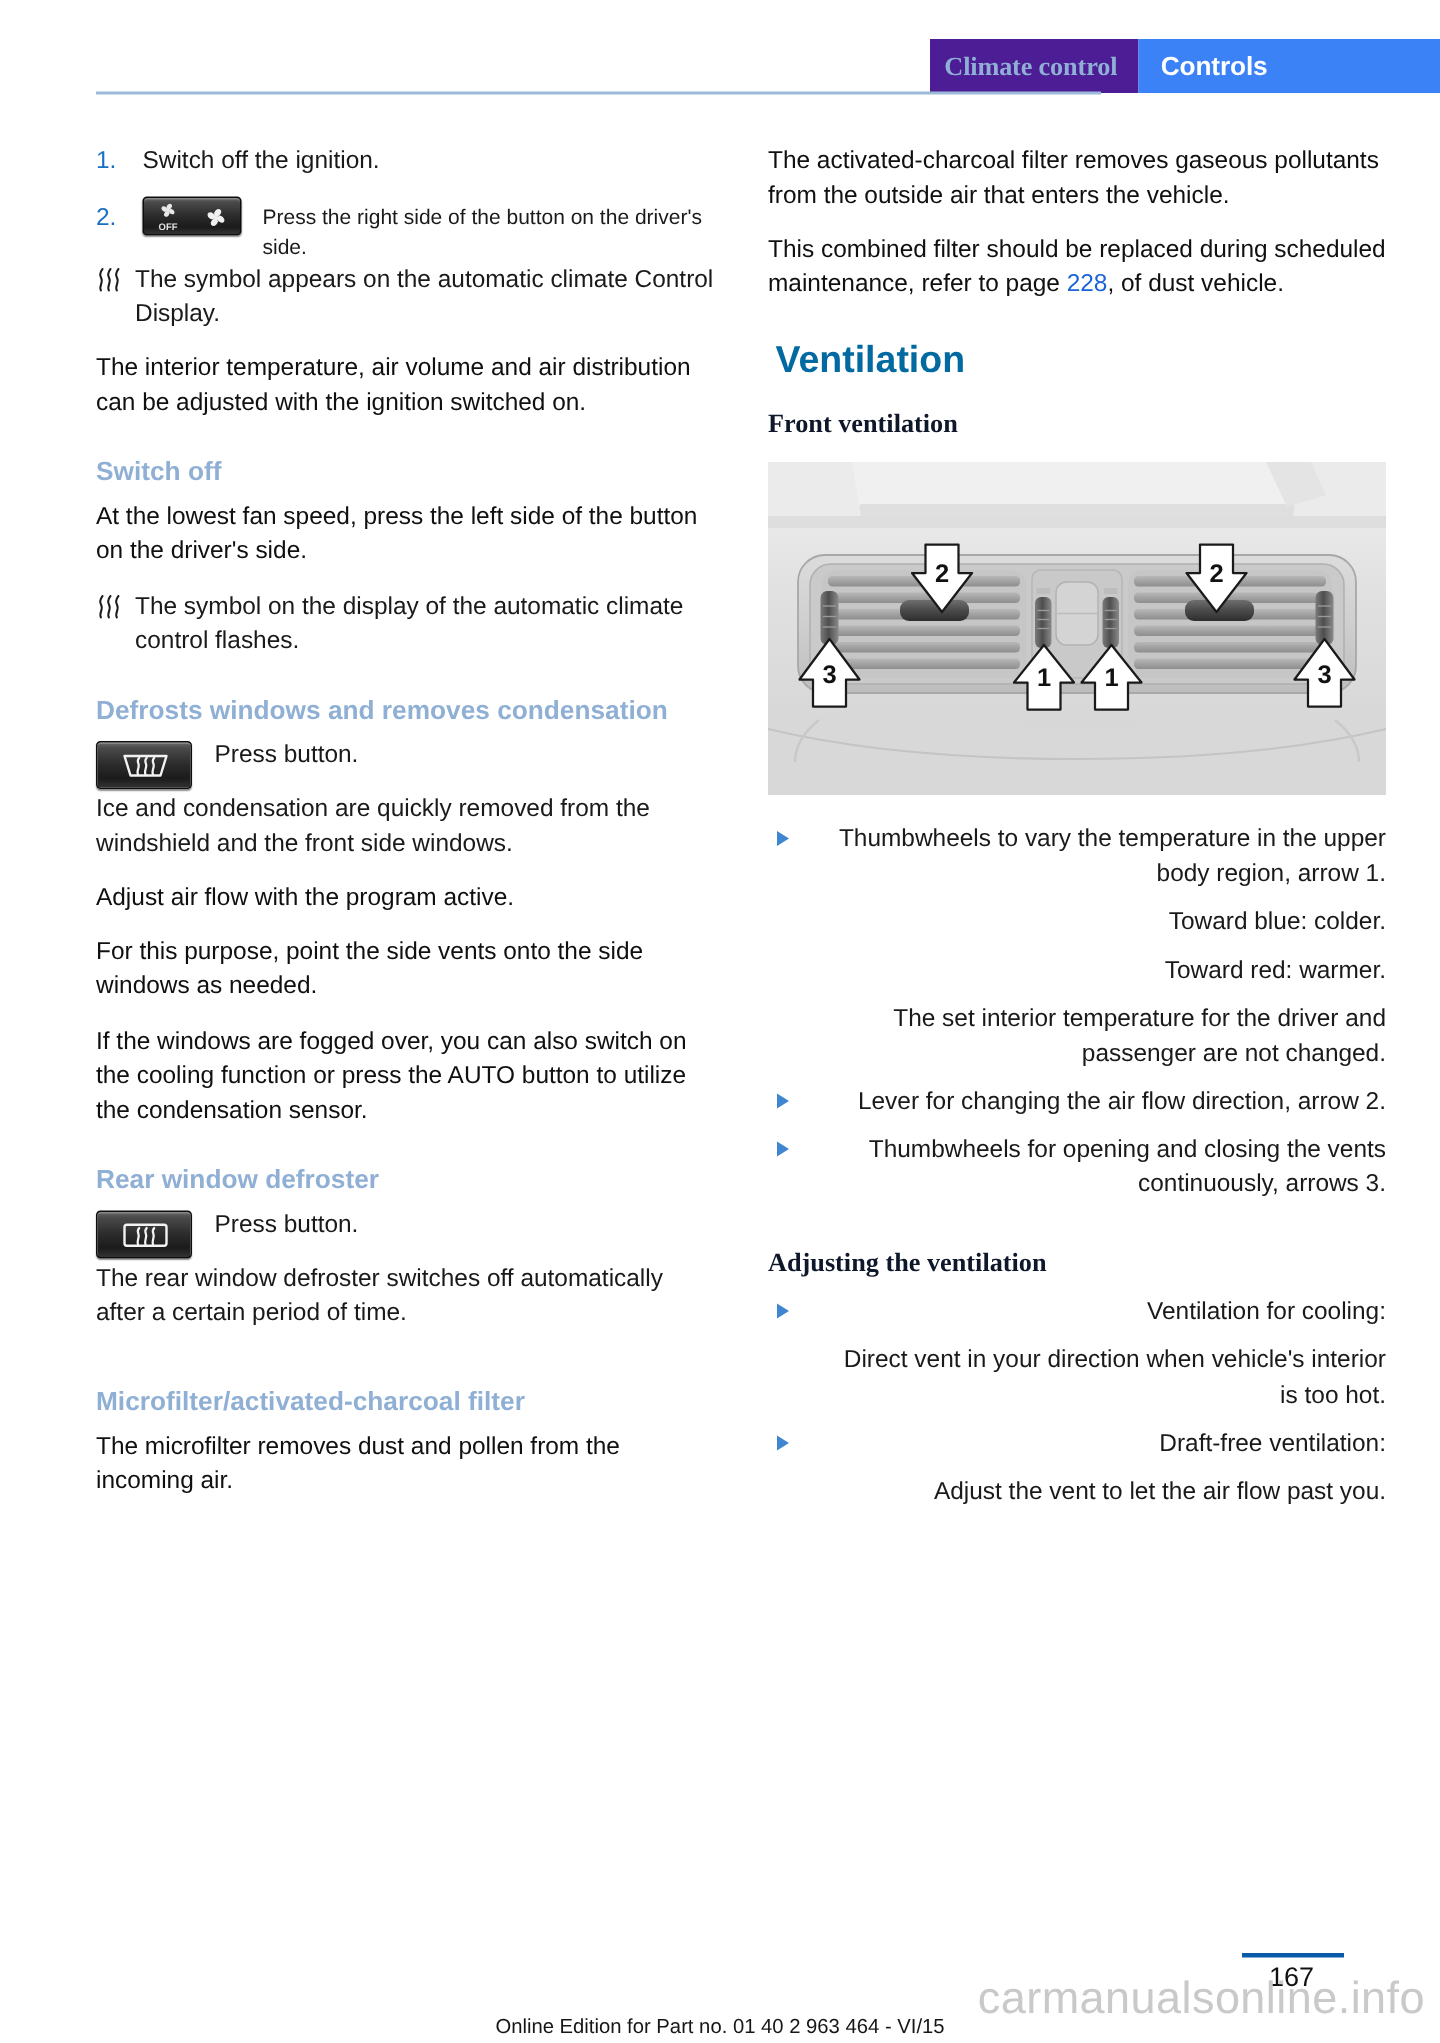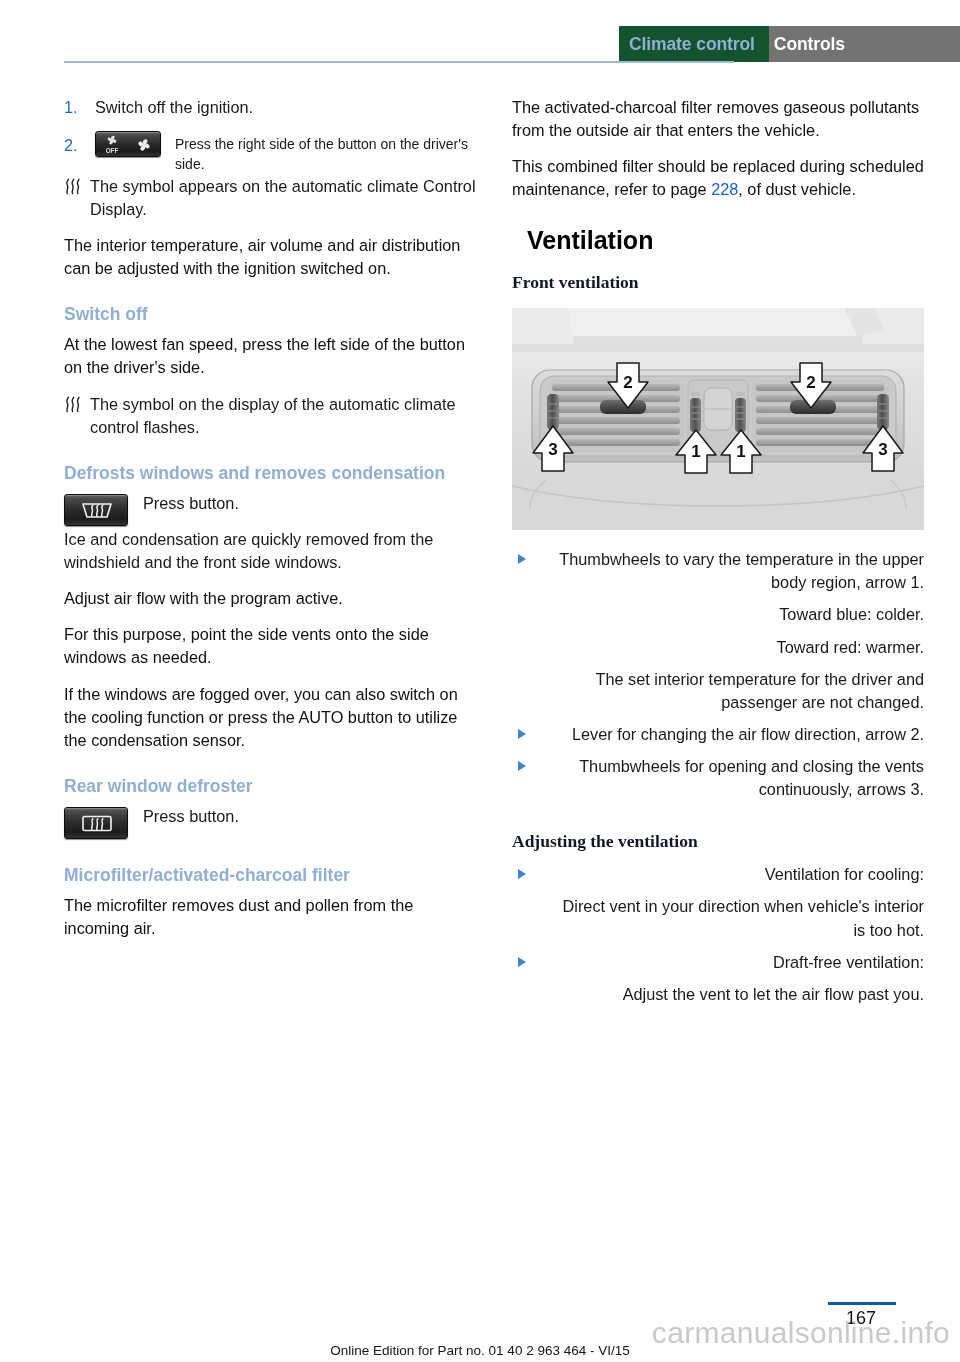--- a/index.html
+++ b/index.html
@@ -29,30 +29,31 @@
     align-items: stretch;
   }
   .tab-chapter {
     display: flex;
     align-items: center;
     padding: 0 14px 0 10px;
     font-size: 17.5px;
     font-weight: bold;
     color: #8fafd4;
     letter-spacing: -0.1px;
-    background: #14532d;
+    background: #4c1d95;
+    font-family: Liberation Serif, serif;
   }
   .tab-section {
     display: flex;
     align-items: center;
-    padding: 0 115px 0 5px;
+    padding: 0 115px 0 15px;
     font-size: 17.5px;
     font-weight: bold;
     color: #ffffff;
-    background: #737373;
+    background: #3b82f6;
     letter-spacing: -0.1px;
   }
   #header-rule {
     position: absolute;
     left: 64px; top: 61px;
     width: 670px;
     height: 2px;
     background: #9dbbd9;
   }
 
@@ -68,22 +69,22 @@
     top: 96px;
     width: 412px;
   }
   #col-left  { left: 64px; }
   #col-right { left: 512px; }
 
   
   .h1 {
     font-size: 25px;
     font-weight: bold;
-    color: #000000;
-    margin: 24px 0 14px 15px;
+    color: #0369a1;
+    margin: 24px 0 14px 5px;
     line-height: 1.15;
   }
   .h2 {
     font-size: 17.5px;
     font-weight: bold;
     color: #8fafd4;
     margin: 24px 0 7px 0;
     line-height: 1.25;
   }
   .h2.first { margin-top: 0; }
@@ -346,20 +347,21 @@
         <svg width="64" height="32" viewBox="0 0 64 32" style="display:block">
           <rect x="18" y="8.5" width="28" height="14" rx="1.6" fill="none" stroke="#f2f2f2" stroke-width="1.6"></rect>
           <g stroke="#f2f2f2" stroke-width="1.5" fill="none" stroke-linecap="round">
             <path d="M27,22 C25.8,19.0 28.4,17.0 27.2,14.3 C26.4,12.5 27.1,11.5 27.8,10.7"></path>
             <path d="M32,22 C30.8,19.0 33.4,17.0 32.2,14.3 C31.4,12.5 32.1,11.5 32.8,10.7"></path>
             <path d="M37,22 C35.8,19.0 38.4,17.0 37.2,14.3 C36.4,12.5 37.1,11.5 37.8,10.7"></path>
           </g>
         </svg>
       </span>
       <p class="float-para">Press button.</p>
+      <p class="float-para">The rear window defroster switches off automatically after a certain period of time.</p>
       <div class="clearer"></div>
     </div>
 
     <div class="h2">Microfilter/activated-charcoal filter</div>
     <p class="body">The microfilter removes dust and pollen from the incoming air.</p>
   </div>
 
   <div class="col" id="col-right">
 
     <p class="body">The activated-charcoal filter removes gaseous pollutants from the outside air that enters the vehicle.</p>

